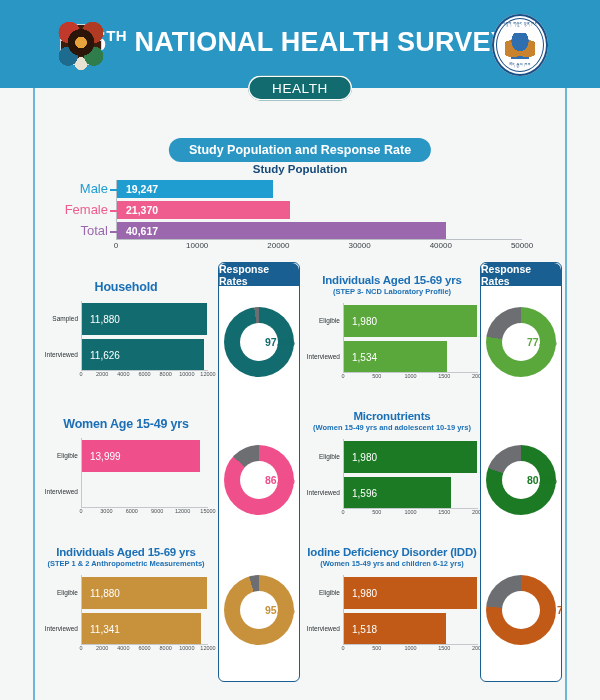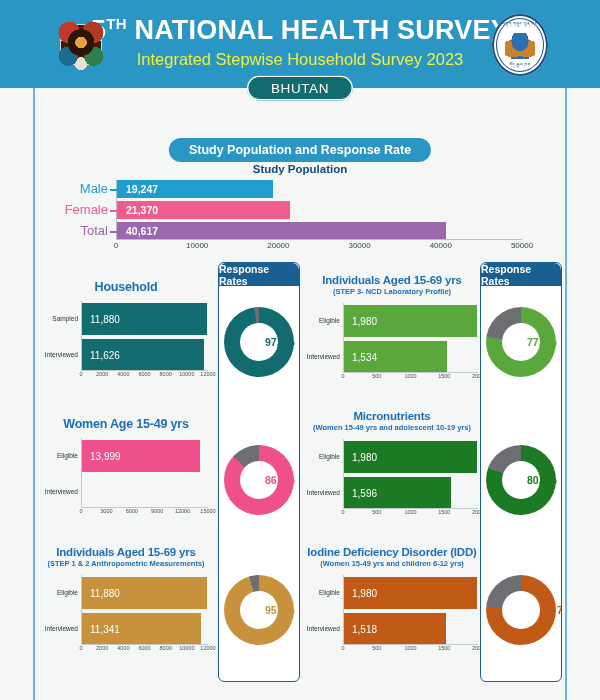--- a/index.html
+++ b/index.html
@@ -163,30 +163,29 @@
 </style>
 </head>
 <body>
 
 <div class="page">
 
   <div class="header">
     <div class="emblem-left"></div>
     <div class="header-titles">
       <div class="title-main"><span>5</span><sup>TH</sup><span> NATIONAL HEALTH SURVEY</span></div>
-      <div class="title-sub">Integrated Stepwise Household Survey 2023</div>
     </div>
     <div class="emblem-right">
       <div class="seal-top">འབྲུག གཞུང ལྷན ཁང</div>
       <div class="seal-inner"></div>
       <div class="seal-bot">བོད རྒྱལ ཁབ</div>
     </div>
   </div>
 
-  <div class="bhutan-badge">BHUTAN</div>
+  <div class="bhutan-badge">HEALTH</div>
 
   <div class="frame-left"></div>
   <div class="frame-right"></div>
 
   <div class="section-badge">Study  Population and Response Rate</div>
 
   <div class="sp-title">Study Population</div>
   <div class="sp-chart">
     <div class="sp-axis"></div>
     <div class="sp-rows" id="sp-rows">

